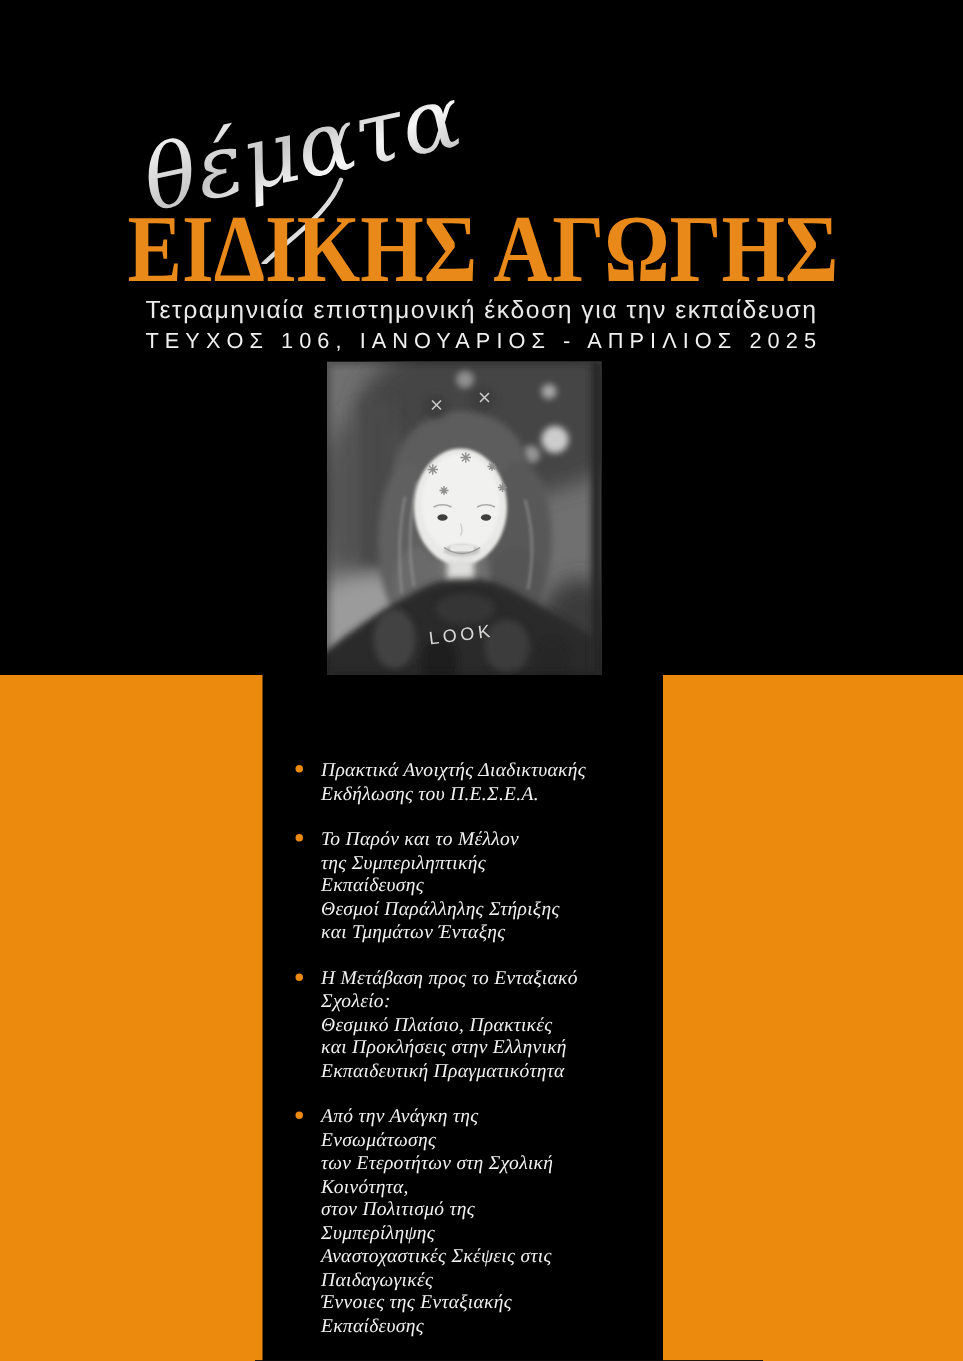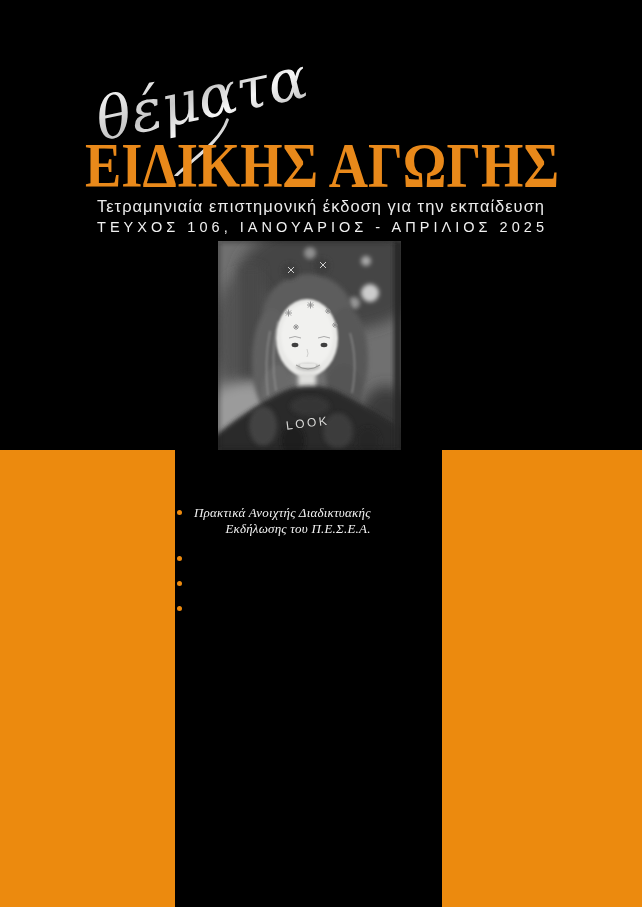--- a/index.html
+++ b/index.html
@@ -19,21 +19,21 @@
   .issue-svg    { left: 96px;  top: 217px; }
 
   
   .photo { left: 218px; top: 241px; width: 183px; height: 209px; }
 
   
   .col-left  { left: 0;   top: 450px; width: 175px; height: 457px; background: #EC8A0E; }
   .col-right { left: 442px; top: 450px; width: 200px; height: 457px; background: #EC8A0E; }
 
   
-  .toc { left: 175px; top: 505px; width: 220px; box-sizing: border-box; padding-left: 2px; text-align: right; }
+  .toc { left: 175px; top: 505px; width: 220px; box-sizing: border-box; padding-left: 22px; }
   .toc-item { display: flex; align-items: flex-start; margin-bottom: 15px; }
   .bullet {
     width: 5px; height: 5px; border-radius: 50%;
     background: #EC8A0E; margin-top: 5px; margin-right: 12px; flex-shrink: 0;
   }
   .toc-text {
     font-style: italic;
     font-size: 13px;
     line-height: 15.5px;
     color: #F2F2F2;
@@ -167,22 +167,35 @@
   <div class="abs col-right"></div>
 
   <div class="abs toc">
     <div class="toc-item">
       <span class="bullet"></span>
       <span class="toc-text">Πρακτικά Ανοιχτής Διαδικτυακής
 Εκδήλωσης του Π.Ε.Σ.Ε.Α.</span>
     </div>
     <div class="toc-item">
       <span class="bullet"></span>
-    </div>
-    <div class="toc-item">
-      <span class="bullet"></span>
-    </div>
-    <div class="toc-item">
-      <span class="bullet"></span>
+      <span class="toc-text">Το Παρόν και το Μέλλον
+της Συμπεριληπτικής Εκπαίδευσης
+Θεσμοί Παράλληλης Στήριξης
+και Τμημάτων Ένταξης</span>
+    </div>
+    <div class="toc-item">
+      <span class="bullet"></span>
+      <span class="toc-text">Η Μετάβαση προς το Ενταξιακό Σχολείο:
+Θεσμικό Πλαίσιο, Πρακτικές
+και Προκλήσεις στην Ελληνική
+Εκπαιδευτική Πραγματικότητα</span>
+    </div>
+    <div class="toc-item">
+      <span class="bullet"></span>
+      <span class="toc-text">Από την Ανάγκη της Ενσωμάτωσης
+των Ετεροτήτων στη Σχολική Κοινότητα,
+στον Πολιτισμό της Συμπερίληψης
+Αναστοχαστικές Σκέψεις στις Παιδαγωγικές
+Έννοιες της Ενταξιακής Εκπαίδευσης</span>
     </div>
   </div>
 
 </div>
 
 </body></html>

